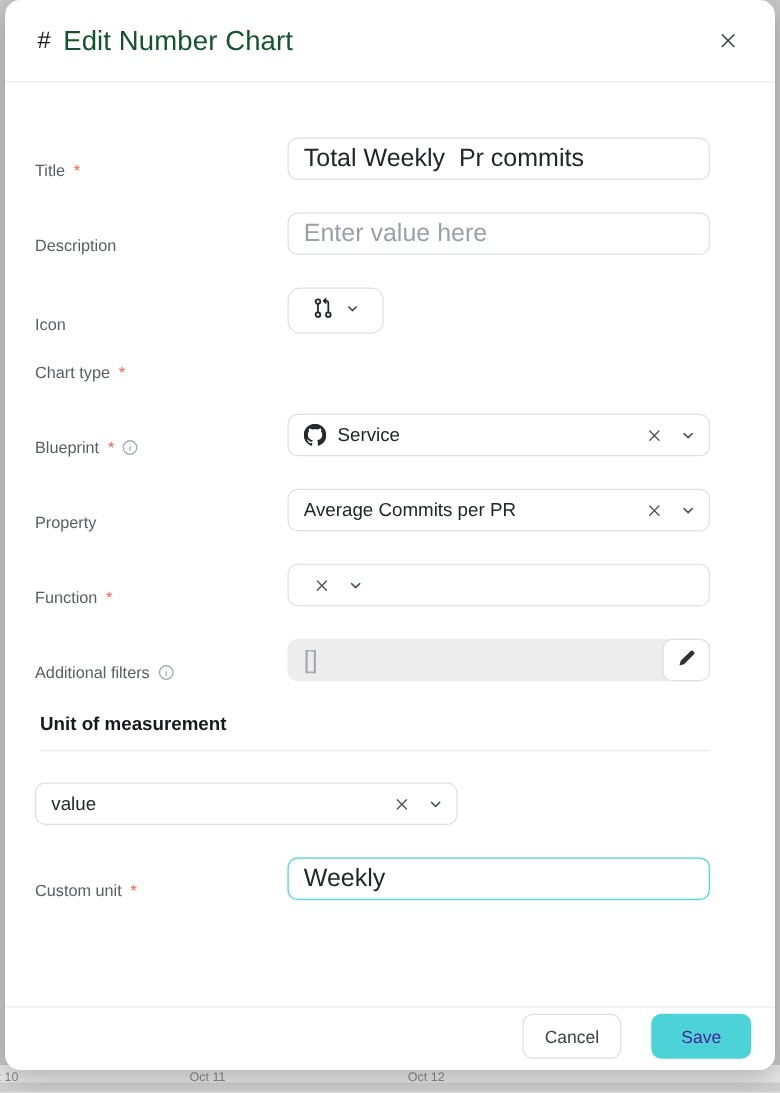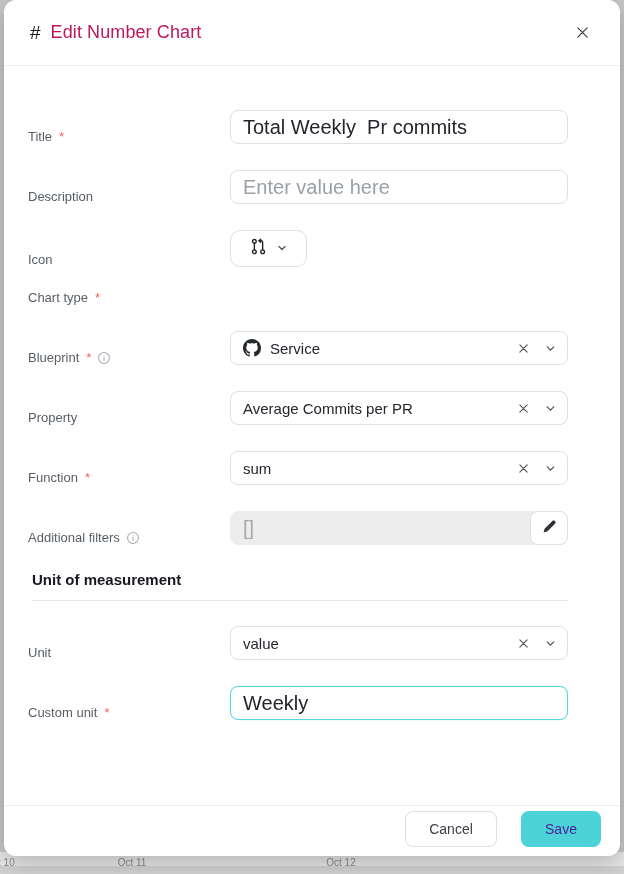--- a/index.html
+++ b/index.html
@@ -13,39 +13,39 @@
   .backdrop-strip {
     position:absolute; left:0; right:0; bottom:0; height:22px;
     background:#e9e9e9; overflow:hidden;
   }
   .backdrop-band {
     position:absolute; left:0; right:0; bottom:0; height:8px; background:#d2d2d2;
   }
   .axis-label {
     position:absolute; top:5px; font-size:10px; color:#8a8a8a; transform:translateX(-50%);
   }
-  .axis-label:nth-of-type(2){ left:132px; }
+  .axis-label:nth-of-type(2){ left:166px; }
   .axis-label:nth-of-type(3){ left:341px; }
   .axis-label:nth-of-type(4){ left:531px; }
 
   
   .modal {
     position:absolute; left:4px; top:0; width:616px; height:856px;
     background:#ffffff; border-radius:12px;
     box-shadow:0 6px 24px rgba(0,0,0,.25);
     display:flex; flex-direction:column;
   }
   .modal-header {
     height:66px; flex:0 0 66px;
     display:flex; align-items:center;
     padding:0 24px 0 26px;
     border-bottom:1px solid #ececec;
   }
   .hash-glyph { font-size:19px; font-weight:500; color:#16181d; margin-right:10px; }
-  .modal-title { font-size:18px; font-weight:500; color:#be185d; letter-spacing:.1px; }
+  .modal-title { font-size:22px; font-weight:500; color:#14532d; letter-spacing:.1px; }
   .close-btn {
     margin-left:auto; width:28px; height:28px; border:none; background:transparent;
     display:flex; align-items:center; justify-content:center; cursor:pointer; color:#3c4047;
   }
 
   .modal-body { padding:44px 52px 0 24px; flex:1 1 auto; }
 
   .form-row { display:flex; align-items:flex-end; margin-bottom:26px; }
   .form-row.icon-row { margin-bottom:23px; }
   .label-col {
@@ -100,21 +100,21 @@
   .section-divider { border:none; border-top:1px solid #e8e8e8; margin:0 0 25px 4px; }
 
   .modal-footer {
     margin-top:auto; flex:0 0 51px;
     border-top:1px solid #ececec;
     display:flex; align-items:center; justify-content:flex-end; gap:24px;
     padding:0 19px 4px 0;
   }
   .btn { height:36px; border-radius:8px; font-size:14px; cursor:pointer;
          font-family:"Liberation Sans", sans-serif; }
-  .btn-cancel { width:92px; background:#fff; border:1px solid #dcdee1; color:#3a3f46; }
+  .btn-cancel { width:79px; background:#fff; border:1px solid #dcdee1; color:#3a3f46; }
   .btn-save { width:80px; background:#4cd3d8; border:none; color:#4c1d95; }
 </style>
 </head>
 <body>
 
 <div class="backdrop-strip">
   <div class="backdrop-band"></div>
   <span class="axis-label">Oct 10</span>
   <span class="axis-label">Oct 11</span>
   <span class="axis-label">Oct 12</span>
@@ -244,21 +244,20 @@
       </div>
     </div>
 
     <div class="form-row">
       <div class="label-col">
         <span>Function</span>
           <span class="required">*</span>
       </div>
       <div class="control-col">
         <div class="select-box">
-          <span class="select-value">sum</span>
           <span class="select-icons">
             <button class="icon-btn">
                 <svg width="13" height="13" viewBox="0 0 16 16" fill="none" stroke="currentColor" stroke-width="1.3" stroke-linecap="round">
                   <path d="M3.5 3.5l9 9M12.5 3.5l-9 9"></path>
                 </svg>
               </button>
             <button class="icon-btn">
                 <svg width="13" height="13" viewBox="0 0 16 16" fill="none" stroke="currentColor" stroke-width="1.5" stroke-linecap="round" stroke-linejoin="round">
                   <path d="M4 6l4 4 4-4"></path>
                 </svg>
@@ -288,23 +287,20 @@
               </svg>
           </span>
         </button>
       </div>
     </div>
 
     <h3 class="section-heading">Unit of measurement</h3>
     <hr class="section-divider">
 
     <div class="form-row">
-      <div class="label-col">
-        <span>Unit</span>
-      </div>
       <div class="control-col">
         <div class="select-box">
           <span class="select-value">value</span>
           <span class="select-icons">
             <button class="icon-btn">
                 <svg width="13" height="13" viewBox="0 0 16 16" fill="none" stroke="currentColor" stroke-width="1.3" stroke-linecap="round">
                   <path d="M3.5 3.5l9 9M12.5 3.5l-9 9"></path>
                 </svg>
               </button>
             <button class="icon-btn">

